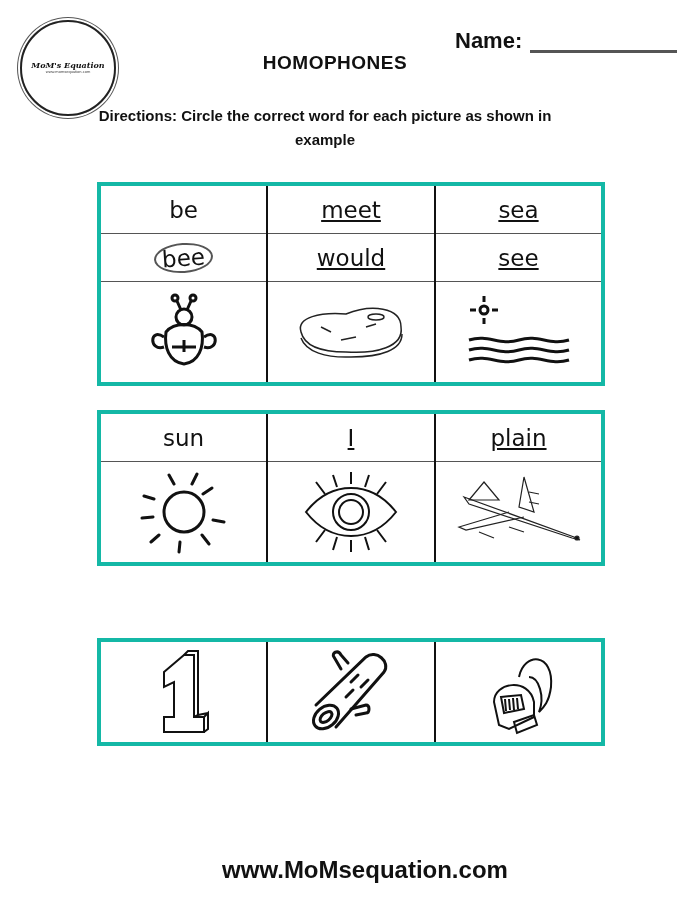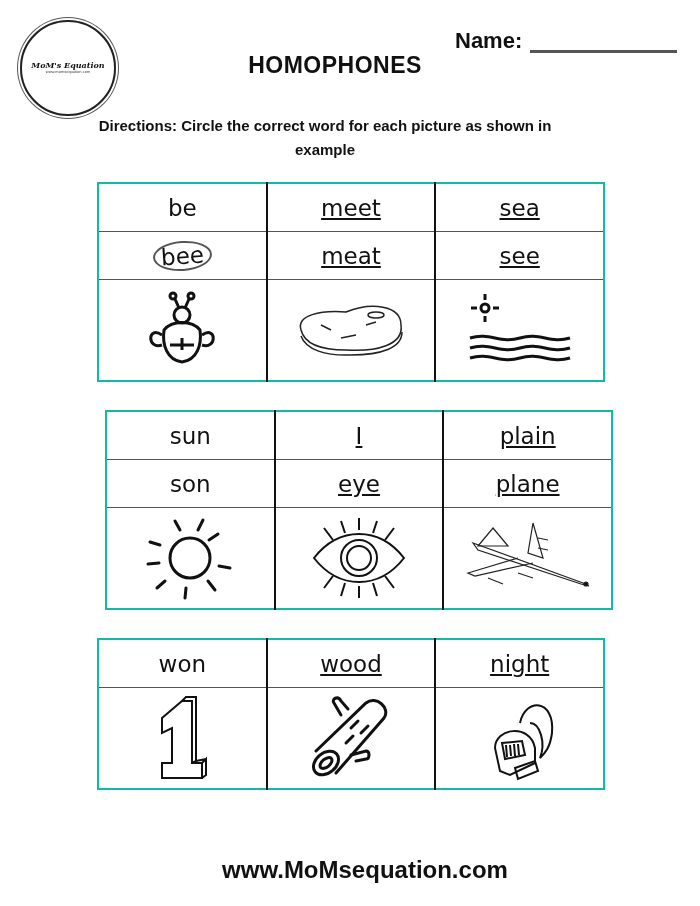--- a/index.html
+++ b/index.html
@@ -3,29 +3,29 @@
   <meta charset="utf-8">
   <style>
     html, body { margin: 0; padding: 0; background: #ffffff; }
     body { width: 700px; height: 906px; position: relative; overflow: hidden; color: #111; font-family: "Liberation Sans", sans-serif; }
     .logo { position: absolute; left: 20px; top: 20px; width: 92px; height: 92px; border-radius: 50%; border: 2px solid #222; box-shadow: 0 0 0 2px #fff, 0 0 0 3px #555; display:flex; align-items:center; justify-content:center; flex-direction: column; }
     .logo-inner { font-size: 7px; text-align: center; line-height: 1.1; }
     .logo-title { font-family: "DejaVu Serif", serif; font-style: italic; font-size: 8px; font-weight: bold; text-align: right; }
     .logo-url { font-size: 4px; color: #444; }
     .name-label { position: absolute; left: 455px; top: 28px; font-weight: bold; font-size: 22px; }
     .name-line { position: absolute; left: 530px; top: 50px; width: 147px; height: 3px; background: #555; }
-    .title { position: absolute; left: 0; width: 670px; top: 52px; text-align: center; font-weight: bold; font-size: 23px; letter-spacing: 0.5px; }
-    .directions { position: absolute; top: 114px; left: 95px; width: 460px; text-align: center; font-weight: bold; font-size: 15px; line-height: 24px; }
-    .grid { position: absolute; left: 97px; width: 508px; border: 2px solid #14b8a6; border-collapse: collapse; table-layout: fixed; }
+    .title { position: absolute; left: 0; width: 670px; top: 52px; text-align: center; font-weight: bold; font-size: 19px; letter-spacing: 0.5px; }
+    .directions { position: absolute; top: 104px; left: 95px; width: 460px; text-align: center; font-weight: bold; font-size: 15px; line-height: 24px; }
+    .grid { position: absolute; left: 97px; width: 508px; border: 4px solid #14b8a6; border-collapse: collapse; table-layout: fixed; }
     .grid td { border: 1px solid #555; text-align: center; padding: 0; }
     .grid td.col-sep { border-left: 2px solid #111; text-decoration: underline; }
     .word { font-family: "DejaVu Sans", sans-serif; font-size: 23px; height: 47px; }
     .word-row td { height: 47px; }
     .pic-row td { height: 100px; }
-    .grid1 { top: 182px; } .grid2 { top: 410px; margin-left: 8px; } .grid3 { top: 638px; }
+    .grid1 { top: 182px; } .grid2 { top: 410px; } .grid3 { top: 638px; }
     .circled { display: inline-block; border: 2px solid #555; border-radius: 50%; padding: 0 6px; transform: rotate(-4deg); }
     .footer { position: absolute; top: 856px; left: 0; width: 730px; text-align: center; font-weight: bold; font-size: 24px; }
     svg { display: block; margin: 0 auto; }
   </style>
 </head>
 <body>
 
 <div class="logo">
   <div class="logo-inner">
     <div class="logo-title">MoM's Equation</div>
@@ -40,21 +40,21 @@
 
 <table class="grid grid1">
   <tbody>
       <tr class="word-row">
     <td class="word">be</td>
     <td class="word col-sep">meet</td>
     <td class="word col-sep">sea</td>
   </tr>
   <tr class="word-row">
     <td class="word"><span class="circled">bee</span></td>
-    <td class="word col-sep">meat</td>
+    <td class="word col-sep">would</td>
     <td class="word col-sep">see</td>
   </tr>
   <tr class="pic-row">
     <td>
       <svg width="80" height="80" viewBox="0 0 80 80" fill="none" stroke="#111" stroke-width="3">
         <circle cx="31" cy="6" r="3"></circle>
             <circle cx="49" cy="6" r="3"></circle>
         <path d="M33 9 L37 18 M47 9 L43 18"></path>
         <circle cx="40" cy="25" r="8"></circle>
         <path d="M20 45 C5 35 5 60 20 55 M60 45 C75 35 75 60 60 55"></path>
@@ -83,25 +83,20 @@
 </tbody>
   </table>
 
 <table class="grid grid2">
   <tbody>
       <tr class="word-row">
     <td class="word">sun</td>
     <td class="word col-sep">I</td>
     <td class="word col-sep">plain</td>
   </tr>
-  <tr class="word-row">
-    <td class="word">son</td>
-    <td class="word col-sep">eye</td>
-    <td class="word col-sep">plane</td>
-  </tr>
   <tr class="pic-row">
     <td>
       <svg width="90" height="85" viewBox="0 0 90 85" fill="none" stroke="#111" stroke-width="3" stroke-linecap="round">
         <circle cx="45" cy="42" r="20"></circle>
         <path d="M30 5 L35 14 M58 4 L53 14 M73 18 L64 24 M5 26 L15 29 M3 48 L14 47 M85 52 L74 50 M12 72 L20 65 M70 74 L63 65 M40 82 L41 72"></path>
       </svg>
     </td>
     <td class="col-sep">
       <svg width="100" height="85" viewBox="0 0 100 85" fill="none" stroke="#111" stroke-width="2">
         <path d="M5 42 C30 10 70 10 95 42 C70 74 30 74 5 42Z"></path>
@@ -118,25 +113,20 @@
         <path d="M25 60 L40 66 M55 55 L70 60 M75 20 L85 22 M75 30 L85 32"></path>
         <circle cx="123" cy="66" r="2" fill="#111"></circle>
       </svg>
     </td>
   </tr>
 </tbody>
   </table>
 
 <table class="grid grid3">
   <tbody>
-      <tr class="word-row">
-    <td class="word">won</td>
-    <td class="word col-sep">wood</td>
-    <td class="word col-sep">night</td>
-  </tr>
   <tr class="pic-row">
     <td>
       <svg width="60" height="90" viewBox="0 0 60 90" fill="none" stroke="#111" stroke-width="2">
         <path d="M10 25 L30 8 L40 8 L40 70 L50 70 L50 85 L10 85 L10 70 L20 70 L20 35 L10 40 Z"></path>
         <path d="M30 8 L34 4 L44 4 L44 68 M50 70 L54 66 L54 82 L50 85 M40 70 L44 68 L54 66"></path>
       </svg>
     </td>
     <td class="col-sep">
       <svg width="90" height="90" viewBox="0 0 90 90" fill="none" stroke="#111" stroke-width="3" stroke-linecap="round">
         <ellipse cx="20" cy="70" rx="14" ry="10" transform="rotate(-40 20 70)"></ellipse>

